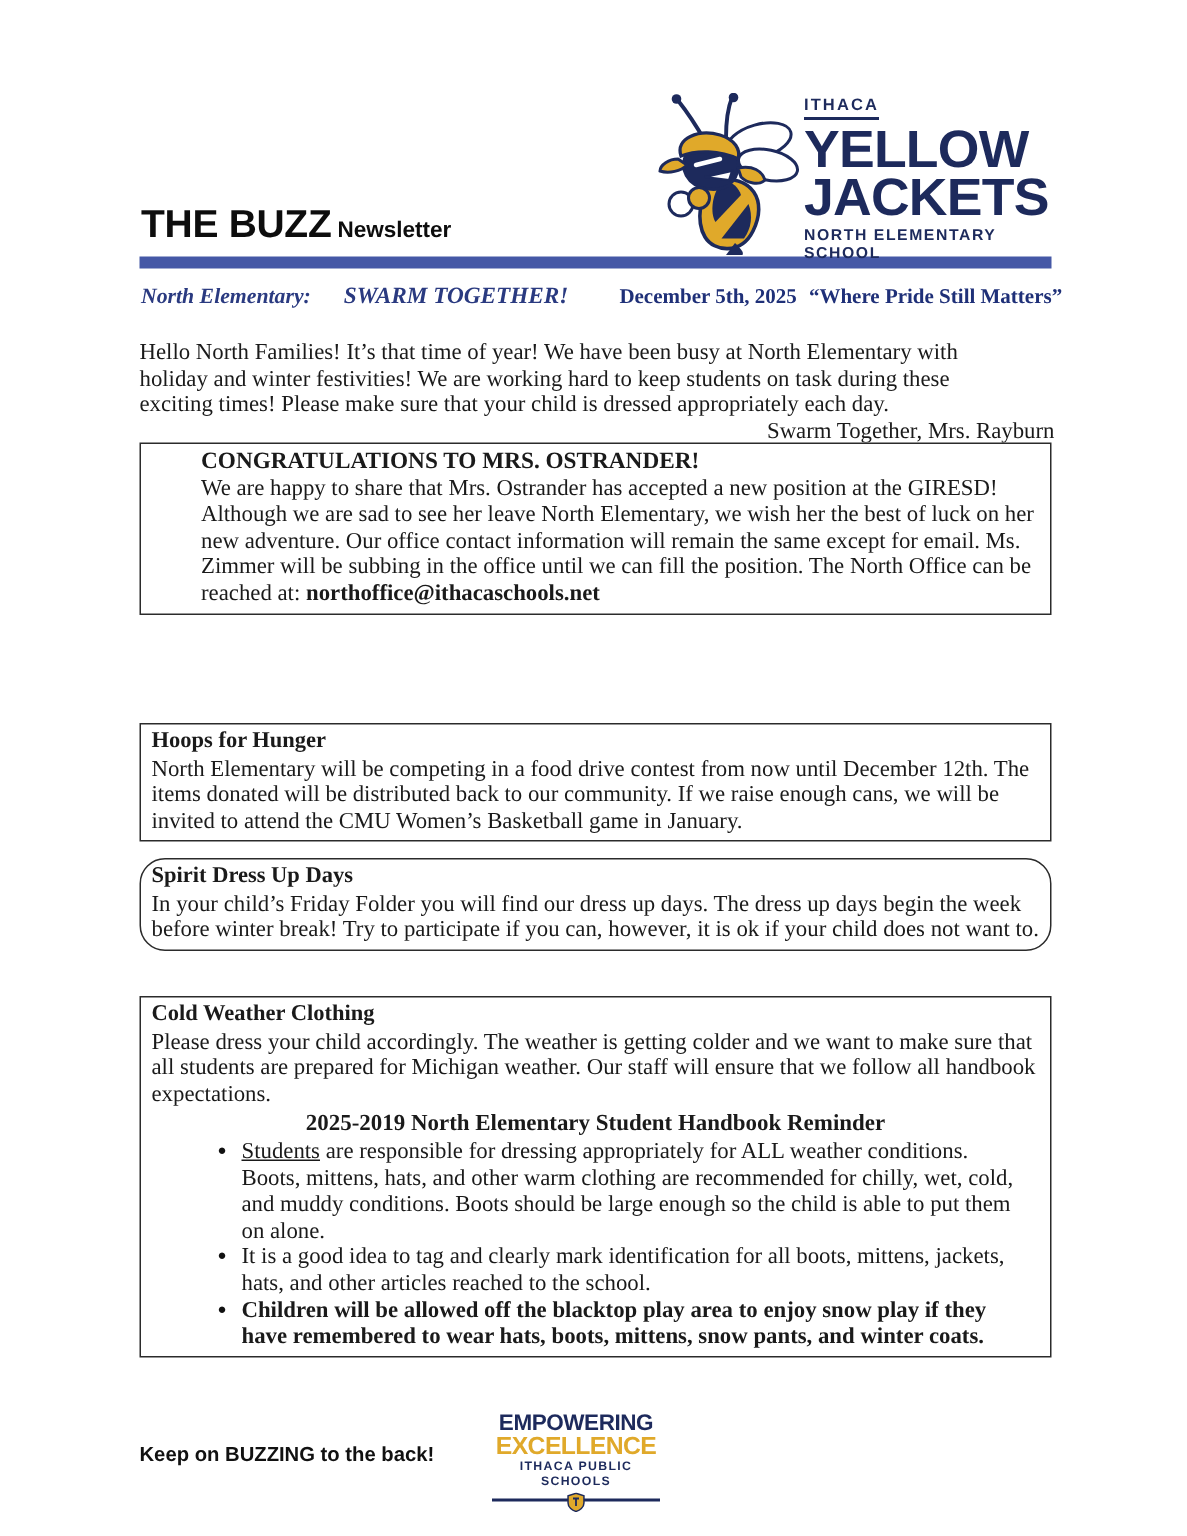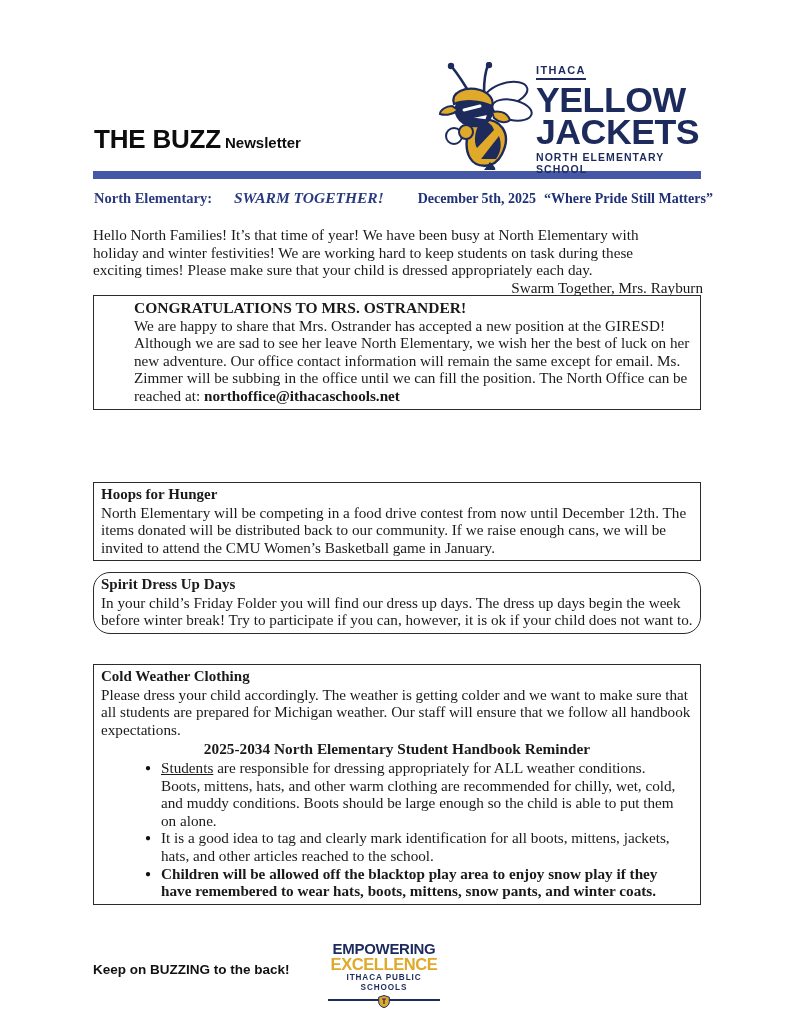--- a/index.html
+++ b/index.html
@@ -22,21 +22,21 @@
   }
 
   
   .header {
     position: absolute;
     left: 0; top: 0;
     width: 791px; height: 180px;
   }
   .masthead {
     position: absolute;
-    left: 94px; top: 124px;
+    left: 94px; top: 134px;
     white-space: nowrap;
   }
   .masthead .m-big {
     font-family: "Liberation Sans", sans-serif;
     font-weight: bold;
     font-size: 26px;
     letter-spacing: -0.2px;
     color: #0d0d0d;
   }
   .masthead .m-small {
@@ -105,20 +105,21 @@
 
   
   .tagline {
     position: absolute;
     left: 94px; top: 189px;
     width: 610px;
     white-space: nowrap;
     color: #2a3a80;
   }
   .tag-school {
+    font-style: italic;
     font-weight: bold;
     font-size: 14.5px;
     color: #2a3a80;
   }
   .tag-swarm {
     font-style: italic;
     font-weight: bold;
     font-size: 15.5px;
     color: #2a3a80;
     margin-left: 18px;
@@ -342,21 +343,21 @@
   </div>
 
   <div class="box" style="top:572px;border-radius:17px;">
     <span class="box-title">Spirit Dress Up Days</span>
     <p>In your child’s Friday Folder you will find our dress up days.  The dress up days begin the week before winter break!  Try to participate if you can, however, it is ok if your child does not want to.</p>
   </div>
 
   <div class="box" style="top:664px;">
     <span class="box-title">Cold Weather Clothing</span>
     <p>Please dress your child accordingly.  The weather is getting colder and we want to make sure that all students are prepared for Michigan weather.  Our staff will ensure that we follow all handbook expectations.</p>
-    <span class="center-head">2025-2034 North Elementary Student Handbook Reminder</span>
+    <span class="center-head">2025-2019 North Elementary Student Handbook Reminder</span>
     <ul class="hbook">
       <li><span class="u-word">Students</span><span> are responsible for dressing appropriately for ALL weather conditions.  Boots, mittens, hats, and other warm clothing are recommended for chilly, wet, cold, and muddy conditions.  Boots should be large enough so the child is able to put them on alone.</span></li>
       <li><span>It is a good idea to tag and clearly mark identification for all boots, mittens, jackets, hats, and other articles reached to the school.</span></li>
       <li class="bold-item"><span>Children will be allowed off the blacktop play area to enjoy snow play if they have remembered to wear hats, boots, mittens, snow pants, and winter coats.</span></li>
     </ul>
   </div>
 
   <div class="footer-text">Keep on BUZZING to the back!</div>
 
   <div class="ee-logo">

